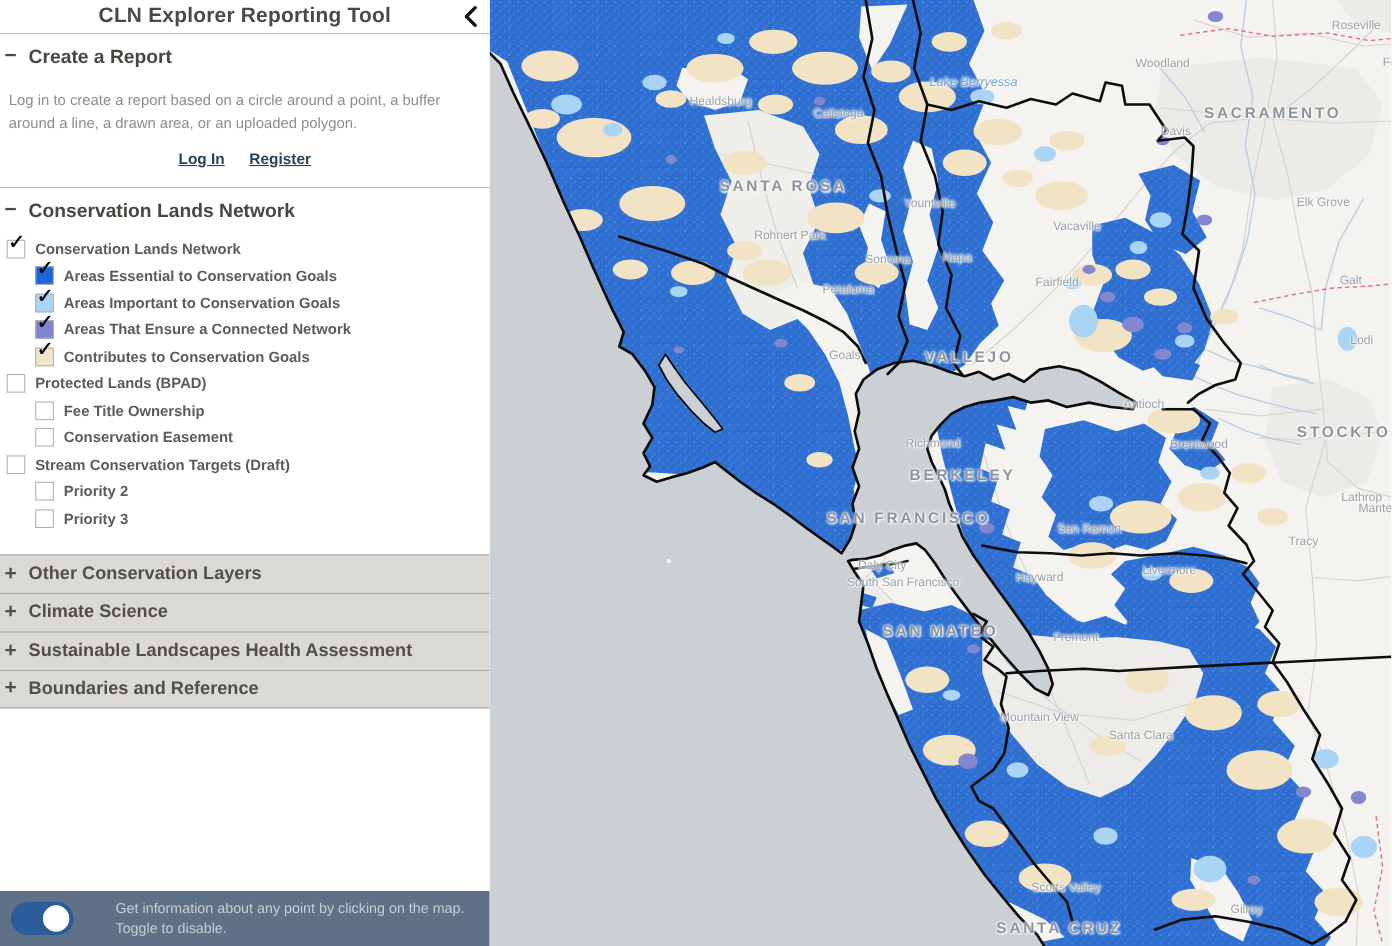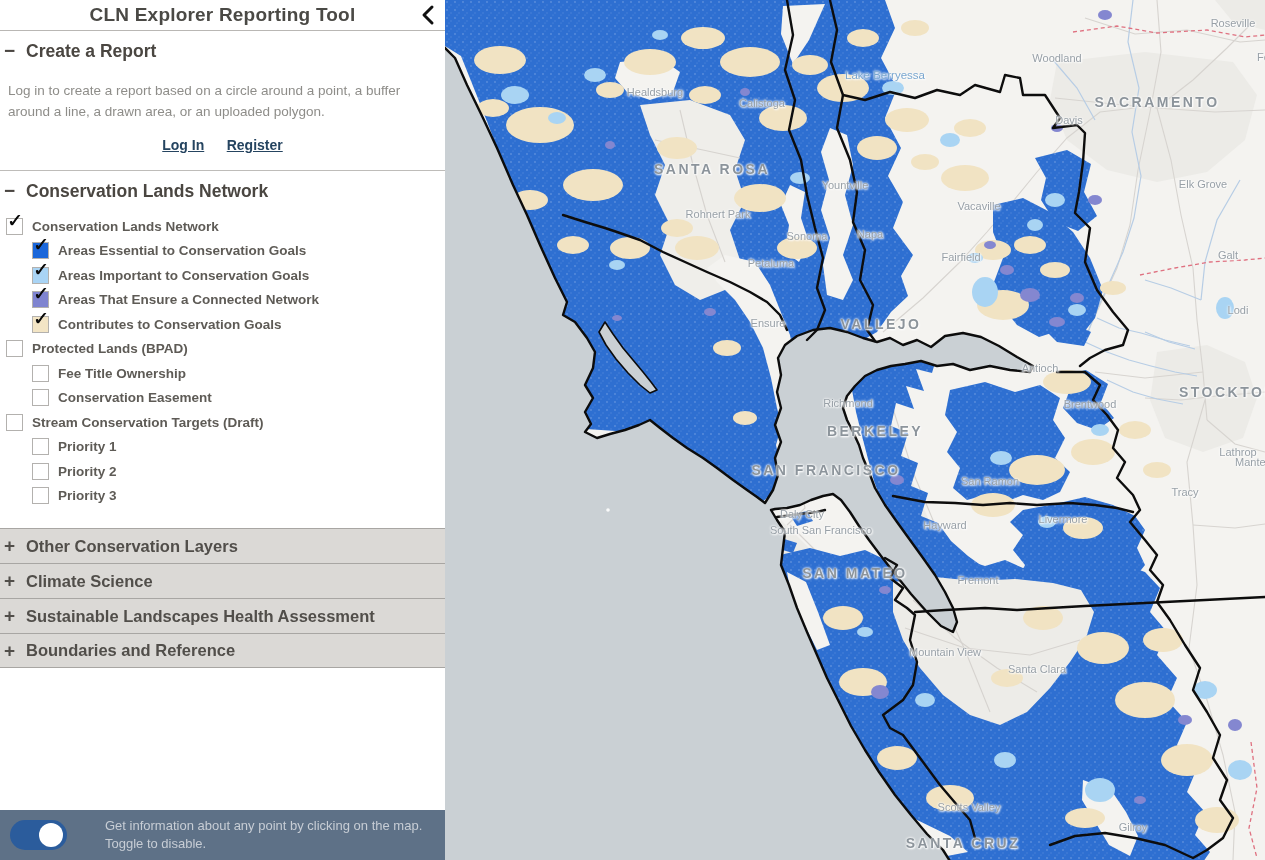--- a/index.html
+++ b/index.html
@@ -57,21 +57,21 @@
   
   #map { position:absolute; left:445px; top:0; width:820px; height:860px;
          overflow:hidden; background:#f4f3f0; }
   #map svg { position:absolute; left:0; top:0; }
   #map-labels { position:absolute; left:0; top:0; width:820px; height:860px;
                 pointer-events:none; }
   .map-label { position:absolute; transform:translate(-50%,-50%); white-space:nowrap;
                font-size:11px; color:#98a0a7;
                text-shadow:0 0 3px #fff, 0 0 2px #fff, 1px 1px 2px #fff; }
   .map-label.metro { font-size:14px; font-weight:bold; letter-spacing:2.5px; color:#8c949b; }
-  .map-label.water { color:#79a6cf; font-size:11.5px;padding-left:40px; }
+  .map-label.water { font-style:italic; color:#79a6cf; font-size:11.5px;padding-left:40px; }
   .map-label.anchor-left { transform:translate(0,-50%); }
 </style>
 </head>
 <body>
 
 <div id="stage">
 
   <div id="sidebar">
     <div id="titlebar">
       <span id="app-title">CLN Explorer Reporting Tool</span>
@@ -137,24 +137,20 @@
           <span class="cbx" style="background: rgb(255, 255, 255);"></span>
           <span class="layer-label">Fee Title Ownership</span>
         </div>
         <div class="layer-row ind1">
           <span class="cbx" style="background: rgb(255, 255, 255);"></span>
           <span class="layer-label">Conservation Easement</span>
         </div>
         <div class="layer-row ind0">
           <span class="cbx" style="background: rgb(255, 255, 255);"></span>
           <span class="layer-label">Stream Conservation Targets (Draft)</span>
-        </div>
-        <div class="layer-row ind1">
-          <span class="cbx" style="background: rgb(255, 255, 255);"></span>
-          <span class="layer-label">Priority 1</span>
         </div>
         <div class="layer-row ind1">
           <span class="cbx" style="background: rgb(255, 255, 255);"></span>
           <span class="layer-label">Priority 2</span>
         </div>
         <div class="layer-row ind1">
           <span class="cbx" style="background: rgb(255, 255, 255);"></span>
           <span class="layer-label">Priority 3</span>
         </div>
       </div>
@@ -419,21 +415,21 @@
         <div class="map-label city" style="left: 210px; top: 92px;">Healdsburg</div>
         <div class="map-label city" style="left: 317px; top: 103px;">Calistoga</div>
         <div class="map-label water" style="left: 420px; top: 75px;">Lake Berryessa</div>
         <div class="map-label city" style="left: 400px; top: 185px;">Yountville</div>
         <div class="map-label city" style="left: 273px; top: 214px;">Rohnert Park</div>
         <div class="map-label city" style="left: 362px; top: 236px;">Sonoma</div>
         <div class="map-label city" style="left: 425px; top: 234px;">Napa</div>
         <div class="map-label city" style="left: 298px; top: 263px; margin-left: 28px;">Petaluma</div>
         <div class="map-label city" style="left: 534px; top: 206px;">Vacaville</div>
         <div class="map-label city" style="left: 516px; top: 257px;">Fairfield</div>
-        <div class="map-label city" style="left: 323px; top: 323px;">Ensure</div>
+        <div class="map-label city" style="left: 323px; top: 323px;">Goals</div>
         <div class="map-label city" style="left: 595px; top: 368px;">Antioch</div>
         <div class="map-label city" style="left: 403px; top: 403px;">Richmond</div>
         <div class="map-label city" style="left: 639px; top: 404px; padding-left: 12px;">Brentwood</div>
         <div class="map-label city" style="left: 545px; top: 481px;">San Ramon</div>
         <div class="map-label city" style="left: 357px; top: 514px;">Daly City</div>
         <div class="map-label city" style="left: 376px; top: 530px;">South San Francisco</div>
         <div class="map-label city" style="left: 500px; top: 525px;">Hayward</div>
         <div class="map-label city" style="left: 618px; top: 519px;">Livermore</div>
         <div class="map-label city" style="left: 533px; top: 580px;">Fremont</div>
         <div class="map-label city" style="left: 500px; top: 652px;">Mountain View</div>

